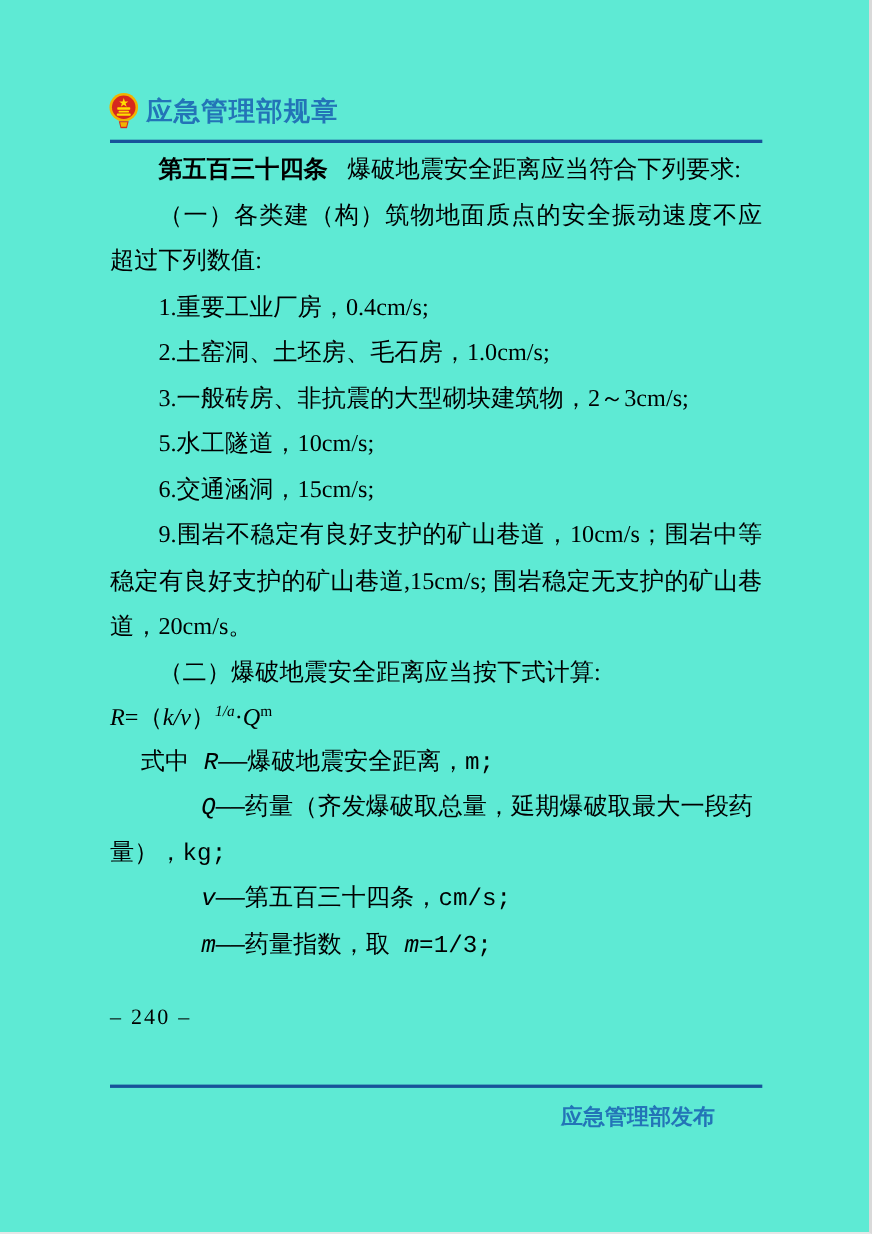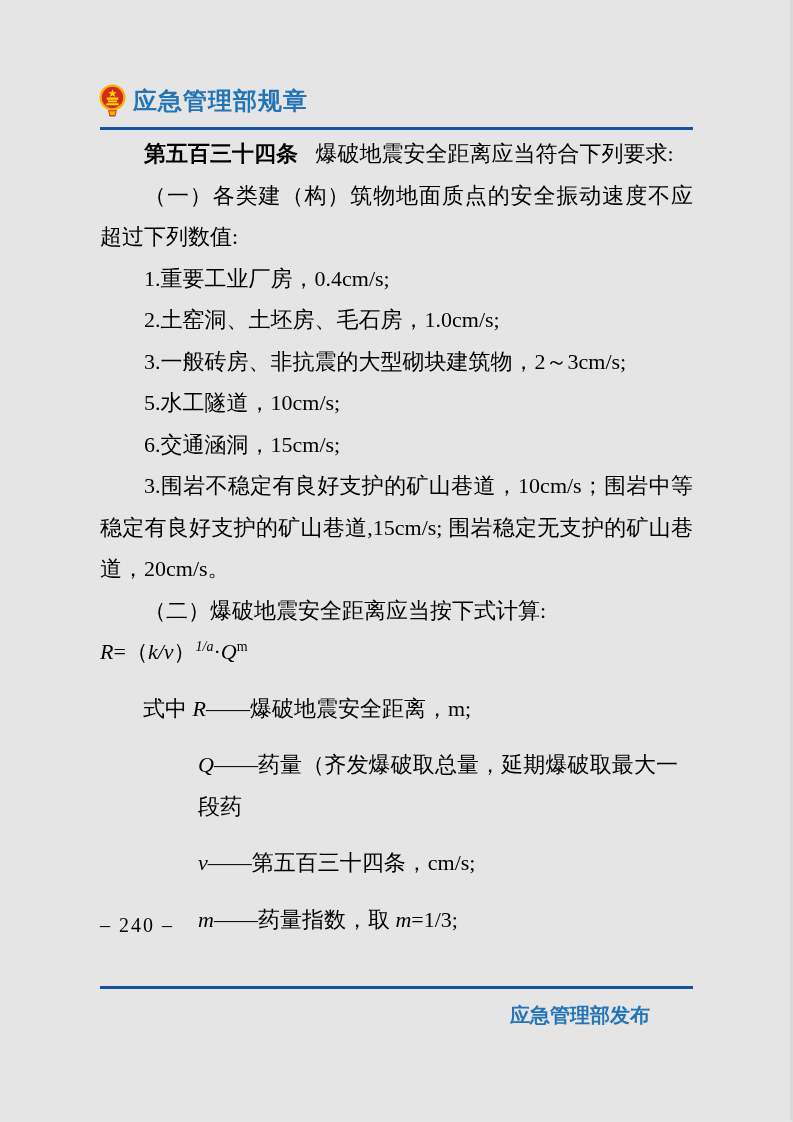--- a/index.html
+++ b/index.html
@@ -6,21 +6,21 @@
   body {
     width: 793px; height: 1122px;
     background: #ffffff;
     position: relative;
     font-family: "Liberation Serif", "DejuVu Serif", serif;
     color: #000000;
     overflow: hidden;
   }
   .page {
     position: absolute; inset: 0;
-    background: #e5e5e5;
+    background: #5eead4;
     border-right: 3px solid #d9d9d9;
     border-bottom: 2px solid #e6e6e6;
   }
   
   .header-row {
     position: absolute; left: 99px; top: 84px;
     display: flex; align-items: center; gap: 7px;
   }
   .emblem { width: 27px; height: 33px; flex: 0 0 auto; }
   .header-title {
@@ -48,21 +48,21 @@
   }
   .num { margin-right: 0.8em; }
   .it { font-style: italic; }
   .formula-line {
     text-align: left; text-indent: 0; margin: 0;
     white-space: nowrap;
   }
   .formula-line sup {
     font-size: 14px; line-height: 0; vertical-align: 8px;
   }
-  .def-line { text-indent: 0; margin: 15px; }
+  .def-line { text-indent: 0; margin: 0; font-family: Liberation Mono, monospace; }
   .def-lead { padding-left: 28px; }
   .def-sym  { padding-left: 83px; }
   .def-cont { padding-left: 0; }
   
   .page-number {
     position: absolute; left: 100px; top: 914px;
     font-size: 20px; letter-spacing: 2px;
   }
   .footer-rule {
     position: absolute; left: 100px; top: 986px;
@@ -99,30 +99,31 @@
 
     <p class="para"><span class="hei num">第五百三十四条</span><span>爆破地震安全距离应当符合下列要求:</span></p>
 
     <p class="para">（一）各类建（构）筑物地面质点的安全振动速度不应超过下列数值:</p>
 
     <p class="para">1.重要工业厂房，0.4cm/s;</p>
     <p class="para">2.土窑洞、土坯房、毛石房，1.0cm/s;</p>
     <p class="para">3.一般砖房、非抗震的大型砌块建筑物，2～3cm/s;</p>
     <p class="para">5.水工隧道，10cm/s;</p>
     <p class="para">6.交通涵洞，15cm/s;</p>
-    <p class="para">3.围岩不稳定有良好支护的矿山巷道，10cm/s；围岩中等稳定有良好支护的矿山巷道,15cm/s; 围岩稳定无支护的矿山巷道，20cm/s。</p>
+    <p class="para">9.围岩不稳定有良好支护的矿山巷道，10cm/s；围岩中等稳定有良好支护的矿山巷道,15cm/s; 围岩稳定无支护的矿山巷道，20cm/s。</p>
 
     <p class="para">（二）爆破地震安全距离应当按下式计算:</p>
 
     <div class="formula-line"><span class="it">R</span><span>=</span><span>（</span><span class="it">k/v</span><span>）</span><sup class="it">1/a</sup><span>·</span><span class="it">Q</span><sup>m</sup></div>
 
     <div class="def-line def-lead"><span>式中 </span><span class="it">R</span><span>——</span><span>爆破地震安全距离，m;</span></div>
 
     <div class="def-line def-sym"><span class="it">Q</span><span>——</span><span>药量（齐发爆破取总量，延期爆破取最大一段药</span></div>
 
+    <div class="def-line def-cont"><span>量），kg;</span></div>
 
     <div class="def-line def-sym"><span class="it">v</span><span>——</span><span>第五百三十四条，cm/s;</span></div>
 
     <div class="def-line def-sym"><span class="it">m</span><span>——</span><span>药量指数，取 </span><span class="it">m</span><span>=1/3;</span></div>
 
   </div>
 
   <div class="page-number">– 240 –</div>
   <div class="footer-rule"></div>
   <div class="footer-pub">应急管理部发布</div>

